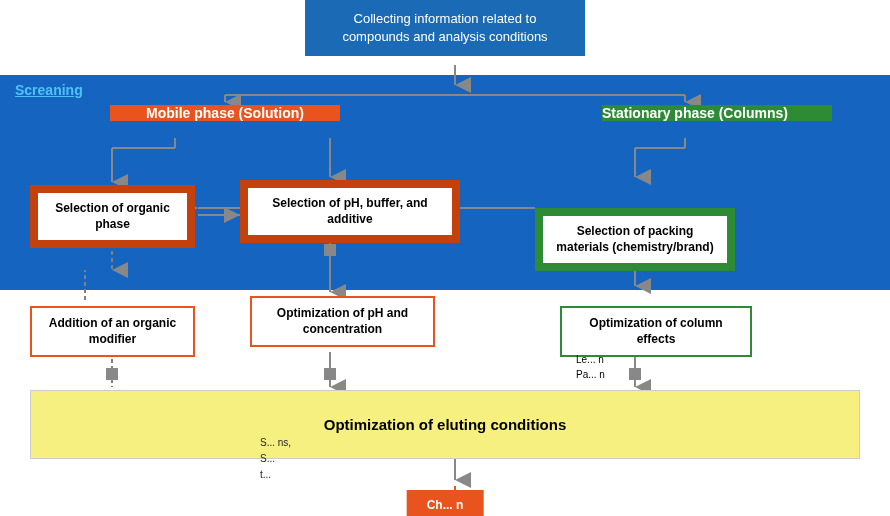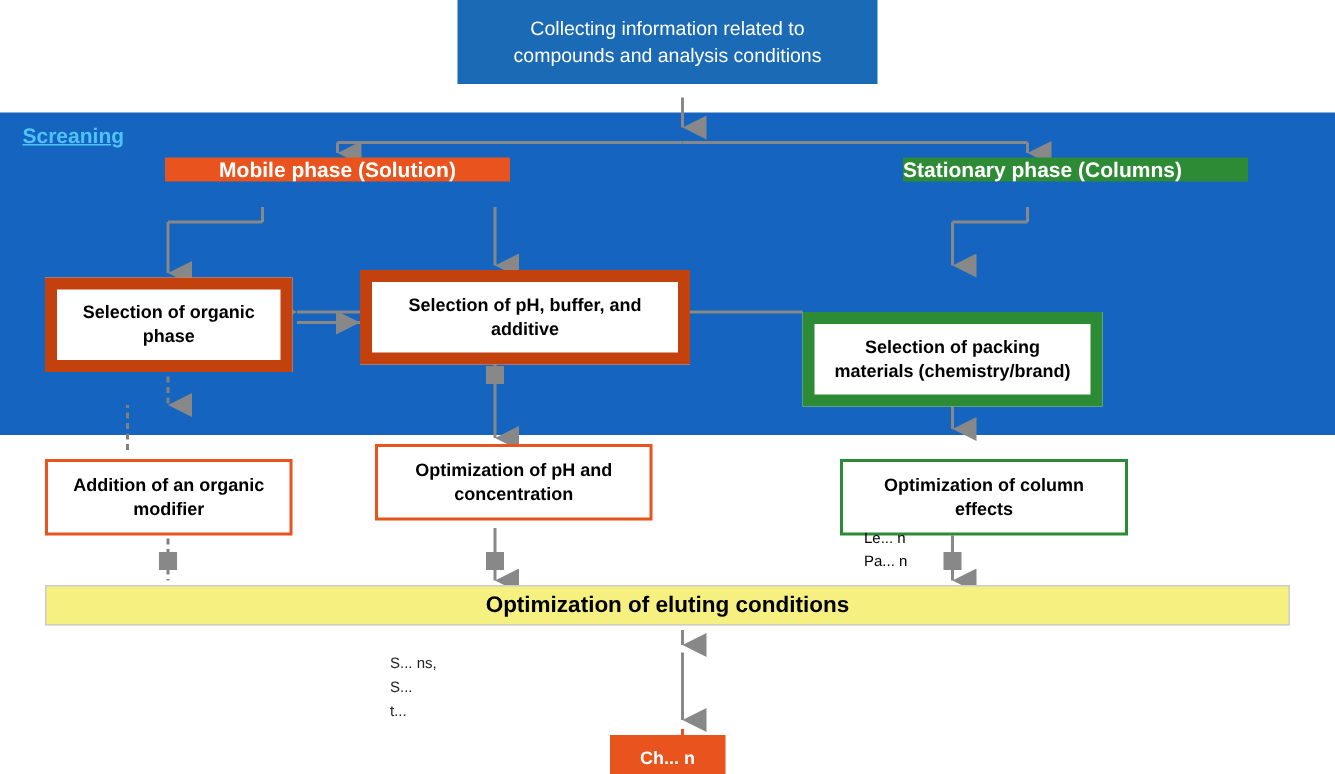--- a/index.html
+++ b/index.html
@@ -154,21 +154,21 @@
     }
 
     
     .yellow-box {
       position: absolute;
       top: 390px;
       left: 30px;
       right: 30px;
       background: #f5f080;
       border: 1px solid #ccc;
-      padding: 4px;
+      padding: 25px;
       text-align: center;
       font-size: 15px;
       font-weight: bold;
       z-index: 5;
     }
 
     
     .orange-button {
       position: absolute;
       top: 490px;

